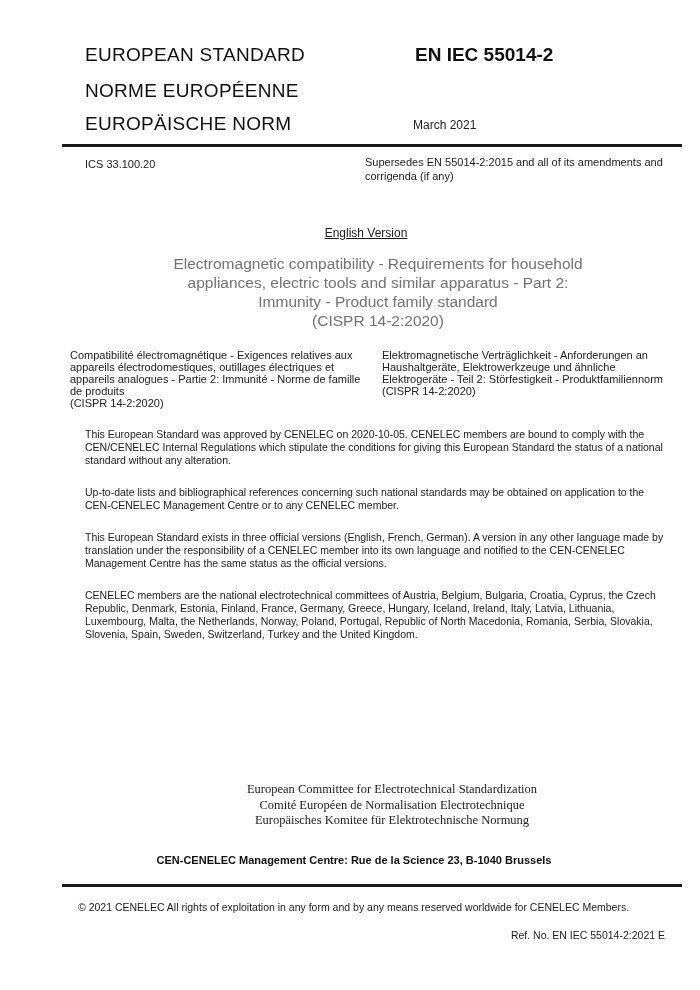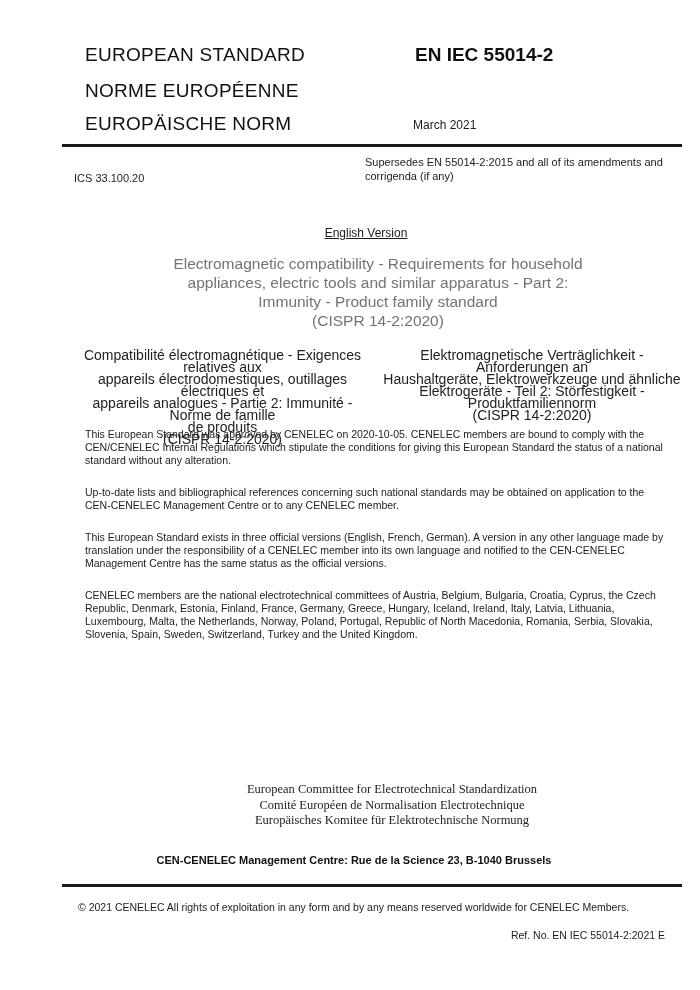--- a/index.html
+++ b/index.html
@@ -14,21 +14,21 @@
   }
   .abs{position:absolute;}
   .hdr-line{font-size:19px;letter-spacing:.3px;color:#111;}
   .std-no{font-size:19px;font-weight:bold;color:#111;}
   .date{font-size:12px;}
   .rule{background:#1a1a1a;}
   .ics{font-size:11px;}
   .supersedes{font-size:11px;line-height:13.5px;text-align:left;}
   .env-label{font-size:12px;text-align:center;width:100%;}
   .main-title{width:100%;text-align:center;font-size:15.5px;line-height:19px;color:#737373;padding-left:28px;}
-  .lang-title{font-size:14px;line-height:12px;text-align:center;color:#222;}
+  .lang-title{font-size:11px;line-height:12px;text-align:left;color:#222;}
   .body-par{font-size:10.5px;line-height:13px;margin:0 0 19px 0;}
   .logo-wrap{width:100%;text-align:center;}
   .logo-inner{position:relative;display:inline-block;}
   .logo-text{
     font-size:37px;font-weight:bold;letter-spacing:0px;
     transform:scaleX(.78);transform-origin:center;
     display:inline-block;line-height:1;
   }
   .logo-slash{position:absolute;left:0;top:0;pointer-events:none;}
   .committee{width:100%;text-align:center;font-family:"Liberation Serif", serif;
@@ -44,21 +44,21 @@
 
   <div class="abs hdr-line" style="left:85px;top:80px;">NORME EUROPÉENNE</div>
   <div class="abs hdr-line" style="left:85px;top:44px;">EUROPEAN STANDARD</div>
   <div class="abs hdr-line" style="left:85px;top:113px;">EUROPÄISCHE NORM</div>
 
   <div class="abs std-no" style="left:415px;top:44px;">EN IEC 55014-2</div>
   <div class="abs date" style="left:413px;top:118px;">March 2021</div>
 
   <div class="abs rule" style="left:62px;top:144px;width:620px;height:3px;"></div>
 
-  <div class="abs ics" style="left:74px;top:158px;margin-top:14px;">ICS 33.100.20</div>
+  <div class="abs ics" style="left:85px;top:158px;">ICS 33.100.20</div>
   <div class="abs supersedes" style="right:35px;top:156px;width:300px;">Supersedes  EN 55014-2:2015 and all of its amendments and corrigenda (if any)</div>
 
   <div class="abs env-label" style="left:16px;top:226px;text-decoration:underline;">English Version</div>
 
   <div class="abs main-title" style="left:0;top:254px;">
     <div>Electromagnetic compatibility - Requirements for household</div>
     <div>appliances, electric tools and similar apparatus - Part 2:</div>
     <div>Immunity - Product family standard</div>
     <div>(CISPR 14-2:2020)</div>
   </div>

